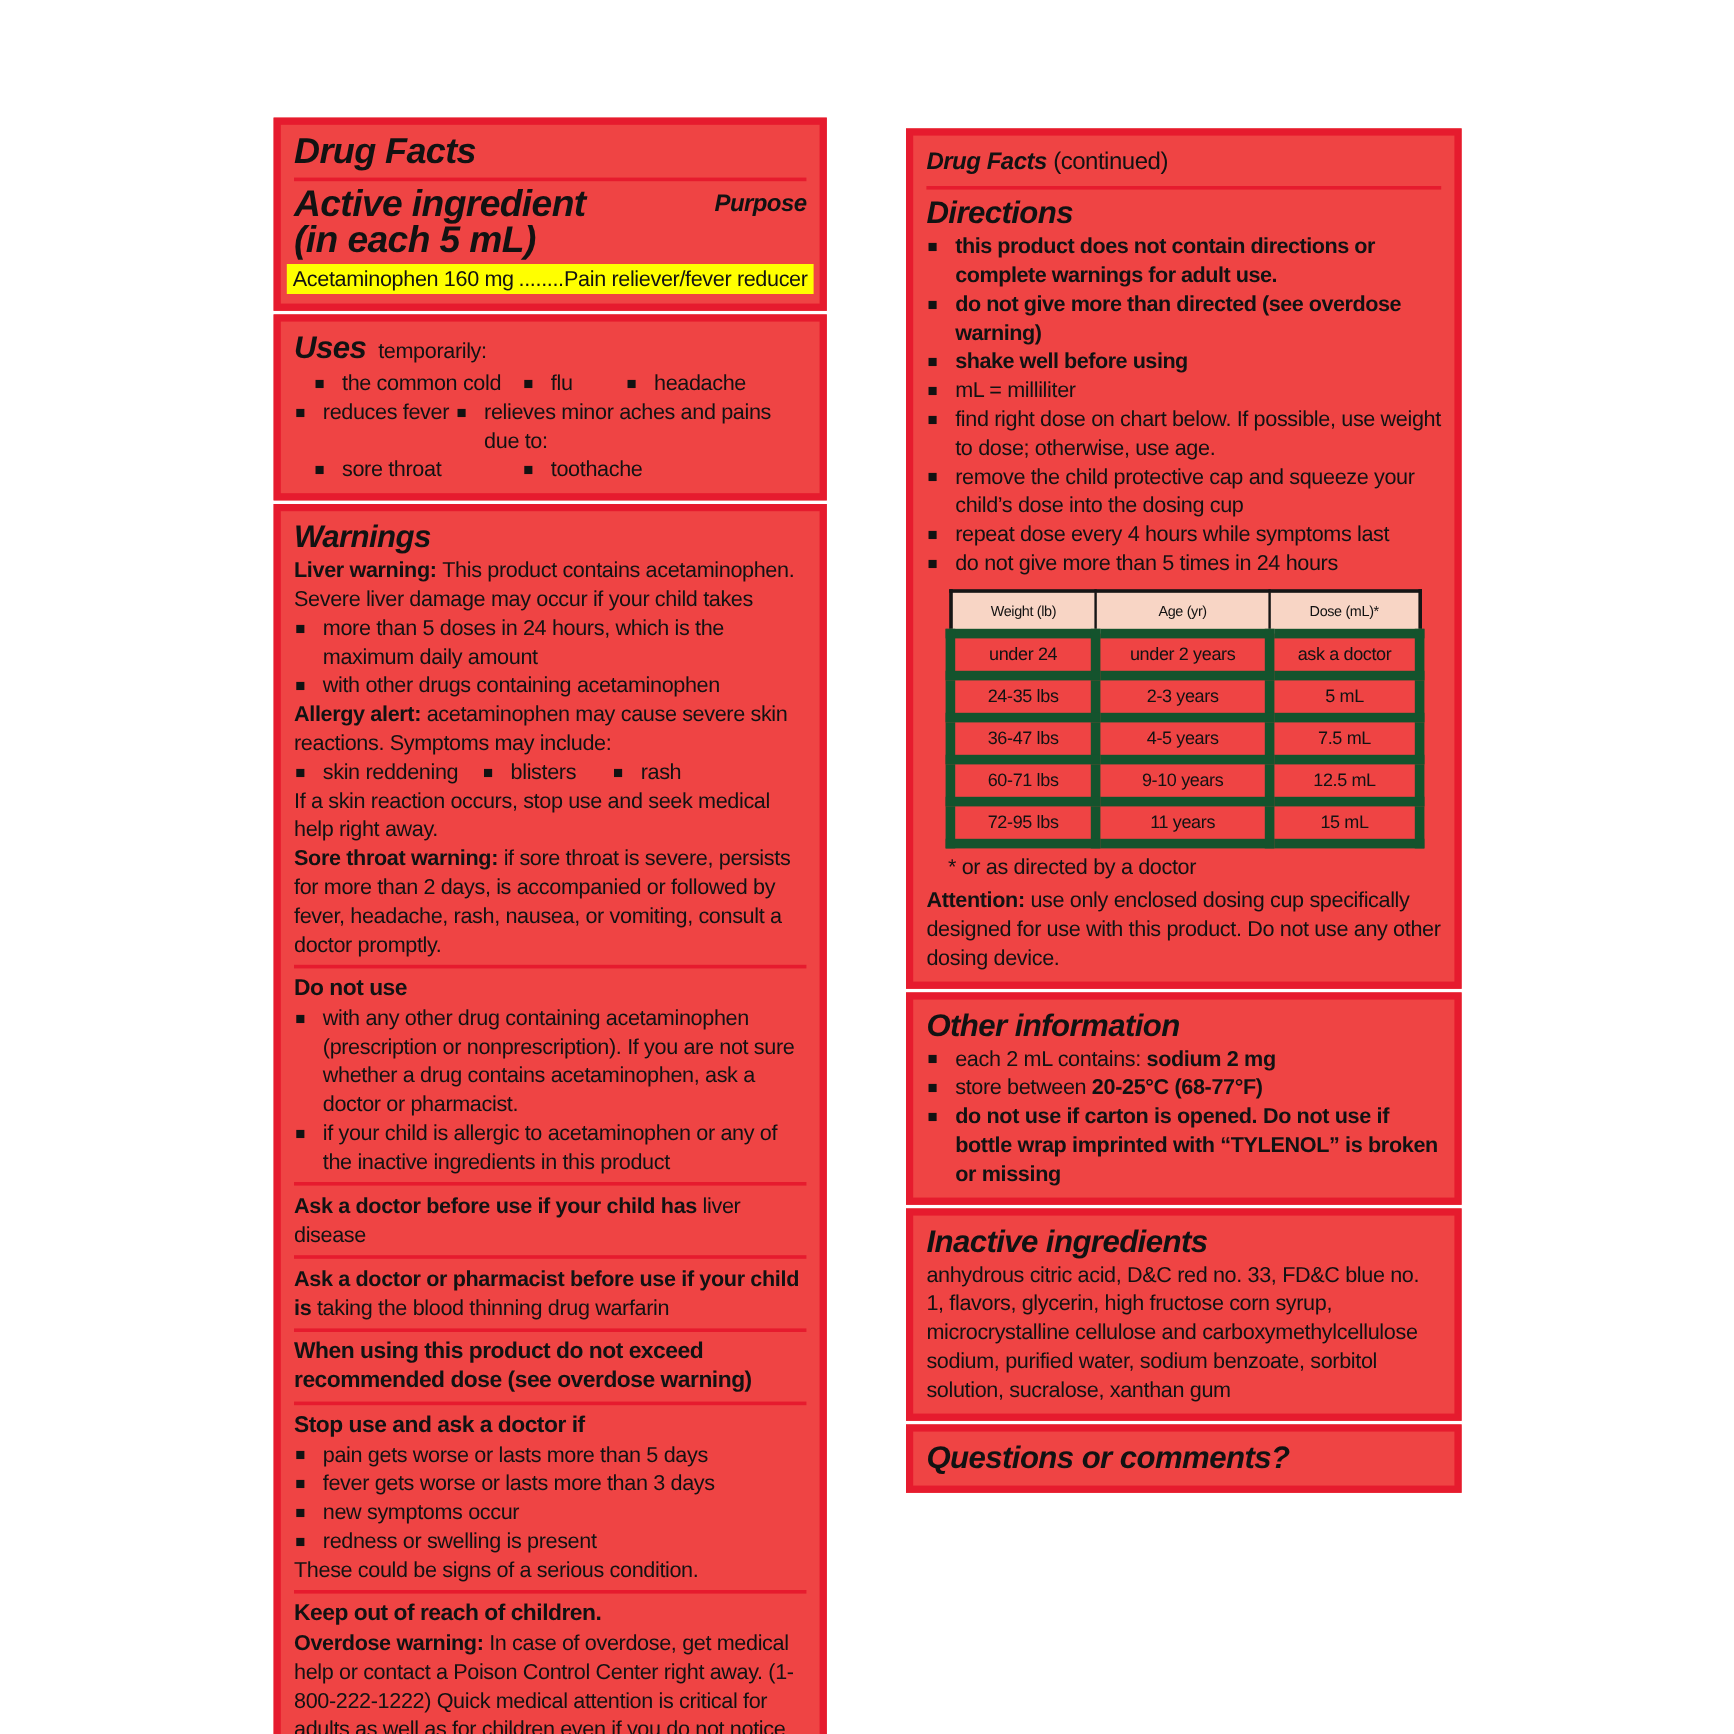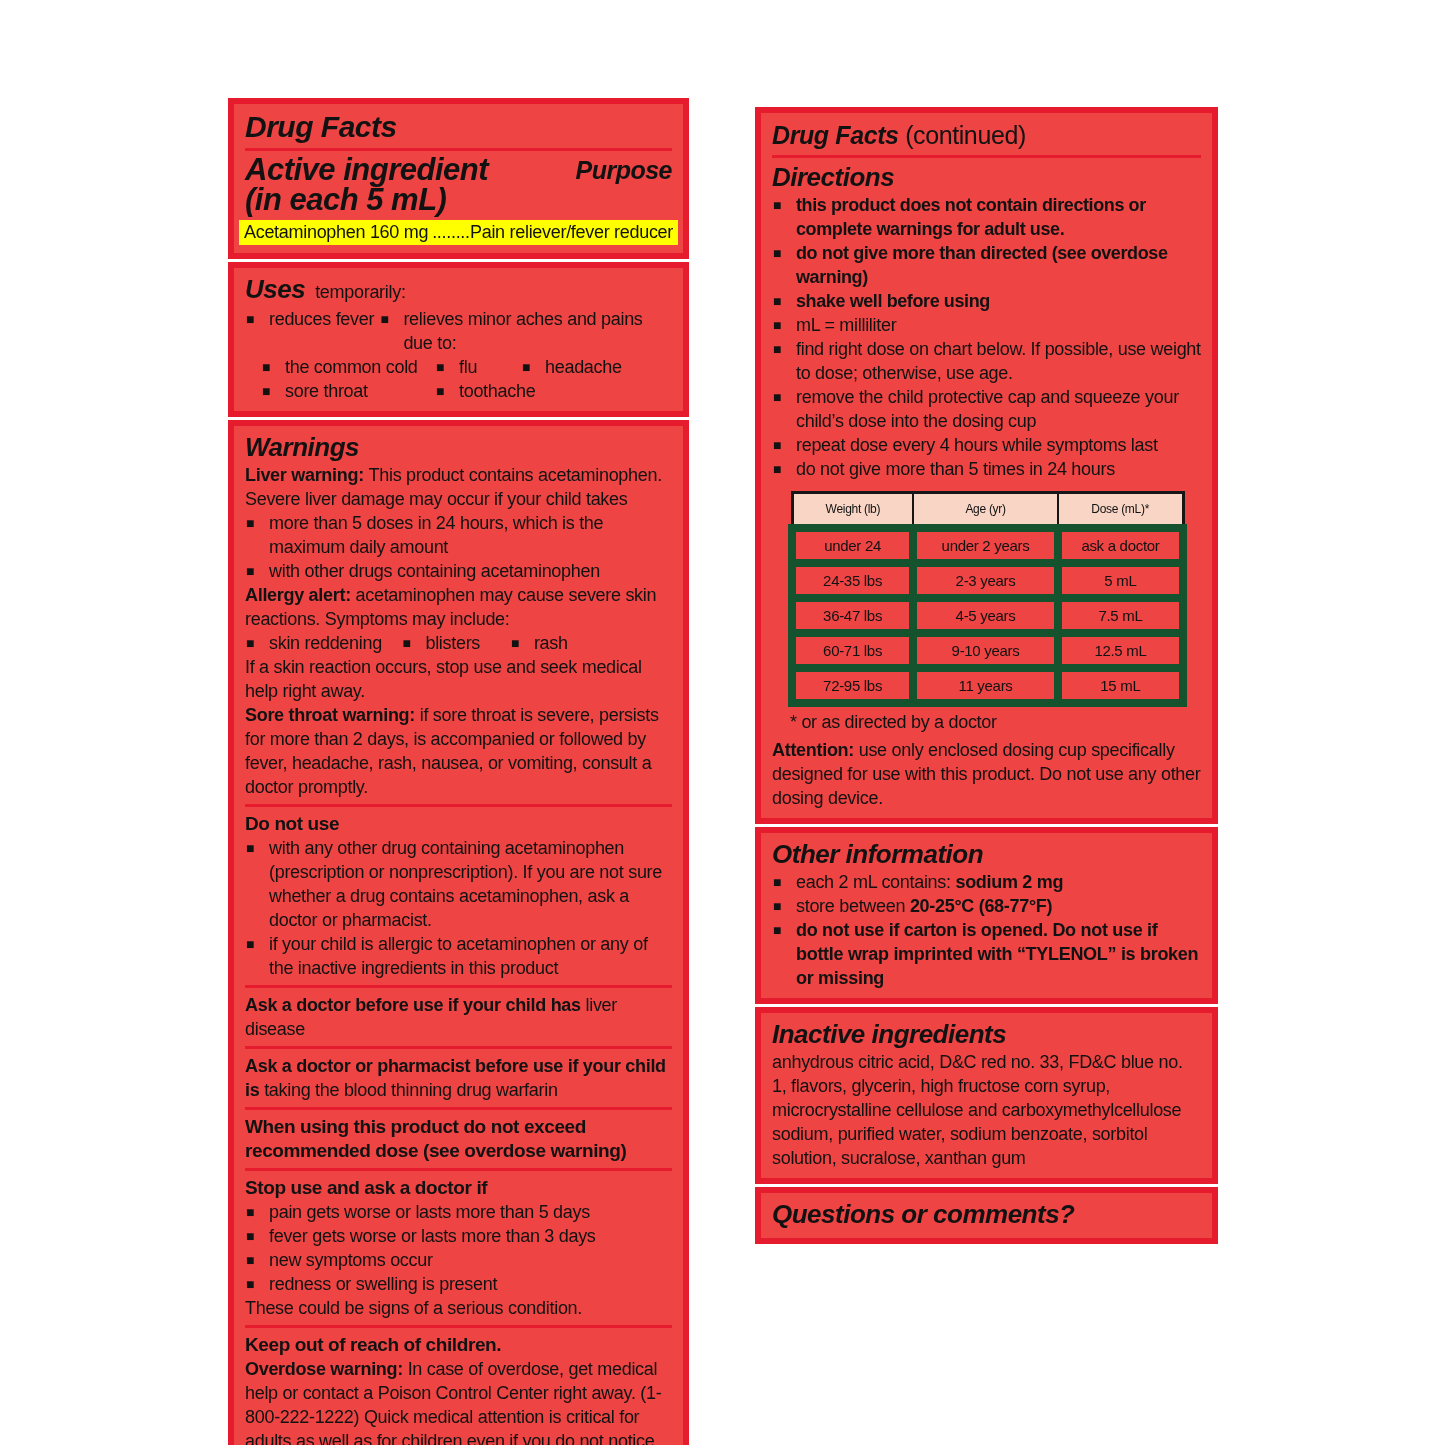--- a/index.html
+++ b/index.html
@@ -36,39 +36,39 @@
   .bul{position:relative;padding-left:24px;font-size:18px;line-height:24px;letter-spacing:-0.3px;}
   .bul::before{content:"■";position:absolute;left:1px;top:1px;font-size:14px;line-height:22px;}
   .bul.bold{font-weight:700;letter-spacing:-0.4px;}
 
   .ib{position:relative;padding-left:24px;display:inline-block;font-size:18px;line-height:24px;letter-spacing:-0.3px;}
   .ib::before{content:"■";position:absolute;left:1px;top:1px;font-size:14px;line-height:22px;}
 
   
   .ai-head{display:flex;justify-content:space-between;align-items:flex-start;margin-top:3px;}
   .ai-left{font-size:31px;font-weight:700;font-style:italic;line-height:30px;letter-spacing:-0.5px;}
-  .purpose{font-size:25px;font-weight:700;font-style:italic;line-height:30px;letter-spacing:-0.5px;text-align:right;}
+  .purpose{font-size:20px;font-weight:700;font-style:italic;line-height:30px;letter-spacing:-0.5px;text-align:right;}
   .hl-row{background:var(--yellow);margin:5px -6px 0;padding:1px 5px;display:flex;align-items:baseline;font-size:18px;line-height:23px;letter-spacing:-0.3px;}
   .hl-dots{flex:1;overflow:hidden;white-space:nowrap;padding:0 4px;}
 
   
   .uses-titlebar{display:flex;align-items:baseline;margin-bottom:2px;}
   .uses-titlebar .t-sec{margin-right:10px;}
   .uses-row{display:flex;}
   .uses-row.indent{padding-left:16px;}
   .w146{width:146px;}
   .w174{width:174px;}
   .w86{width:86px;}
   .w152{width:152px;}
   .w104{width:104px;}
 
   #warnings-box{position:relative;}
 
   
-  .cont-title{font-size:25px;line-height:32px;letter-spacing:-0.4px;}
+  .cont-title{font-size:20px;line-height:32px;letter-spacing:-0.4px;}
   .cont-title .b{font-style:italic;}
 
   .dose-table{border-collapse:collapse;margin:10px 14px 4px 16px;width:calc(100% - 30px);border:3px solid #161616;}
   .dose-table th{background:var(--pink);font-weight:400;font-size:12px;line-height:22px;padding:4px 2px;border:2px solid #161616;text-align:center;letter-spacing:-0.3px;}
   .dose-table td{font-size:15px;line-height:21px;padding:3px 2px;border:8px solid #14532d;text-align:center;letter-spacing:-0.3px;}
   .footnote{margin-left:18px;font-size:18px;line-height:23px;letter-spacing:-0.3px;margin-top:2px;} .mt4{margin-top:4px;}
 </style>
 </head>
 <body>
 
@@ -88,28 +88,28 @@
       <span class="hl-dots">...................</span>
       <span>Pain reliever/fever reducer</span>
     </div>
   </div>
 
   <div class="box">
     <div class="uses-titlebar">
       <span class="t-sec">Uses</span>
       <span class="body-text">temporarily:</span>
     </div>
-    <div class="uses-row">
-      <span class="ib w146">reduces fever</span>
-      <span class="ib">relieves minor aches and pains due to:</span>
-    </div>
     <div class="uses-row indent">
       <span class="ib w174">the common cold</span>
       <span class="ib w86">flu</span>
       <span class="ib">headache</span>
+    </div>
+    <div class="uses-row">
+      <span class="ib w146">reduces fever</span>
+      <span class="ib">relieves minor aches and pains due to:</span>
     </div>
     <div class="uses-row indent">
       <span class="ib w174">sore throat</span>
       <span class="ib">toothache</span>
     </div>
   </div>
 
   <div class="box" id="warnings-box">
     <div class="t-sec">Warnings</div>
 

